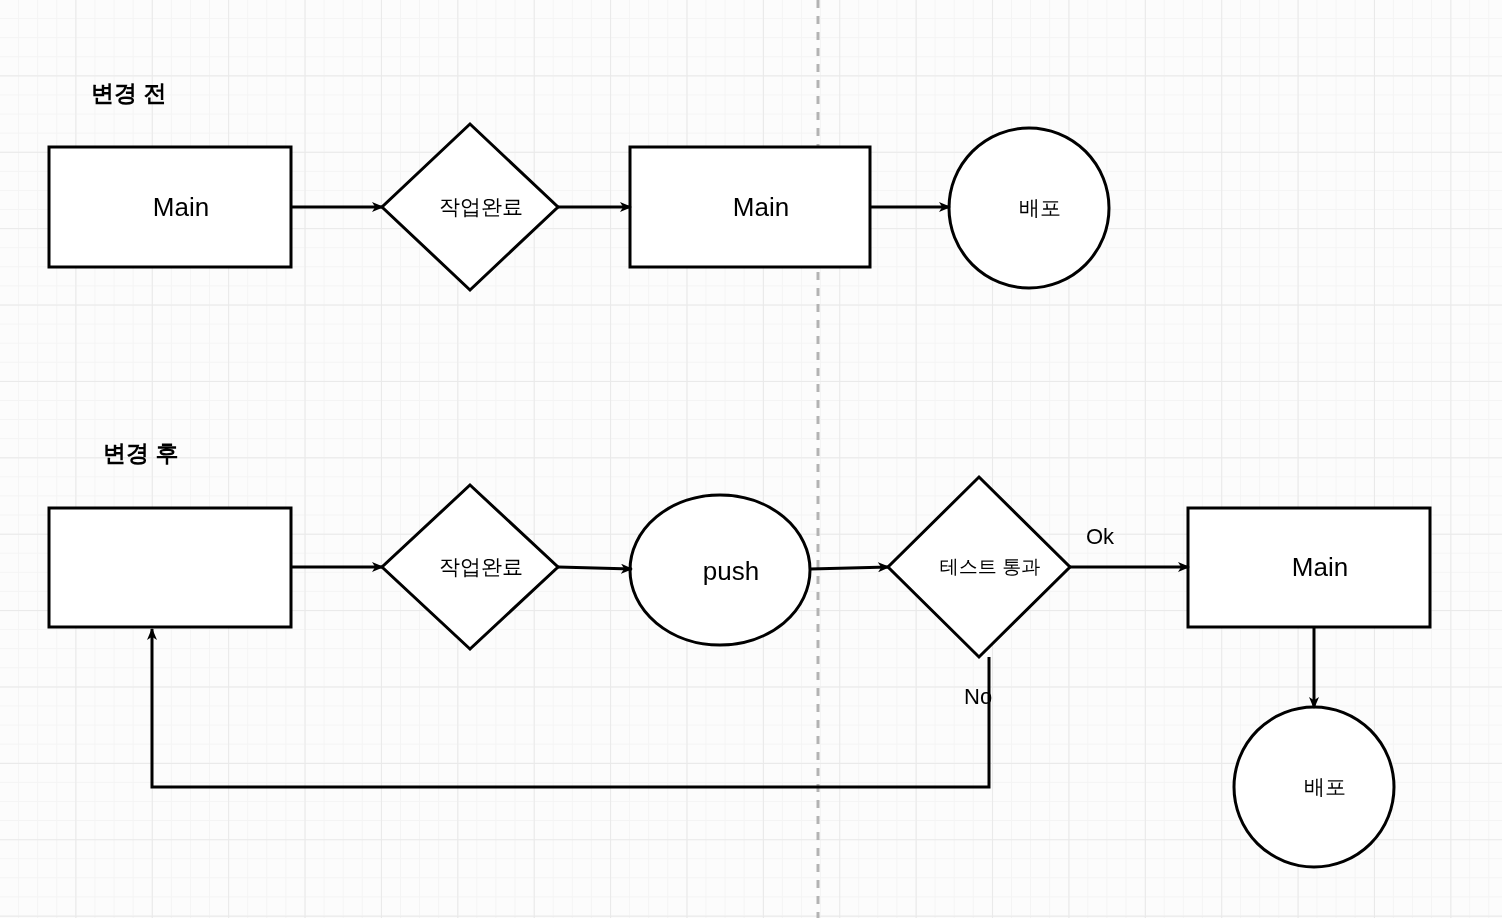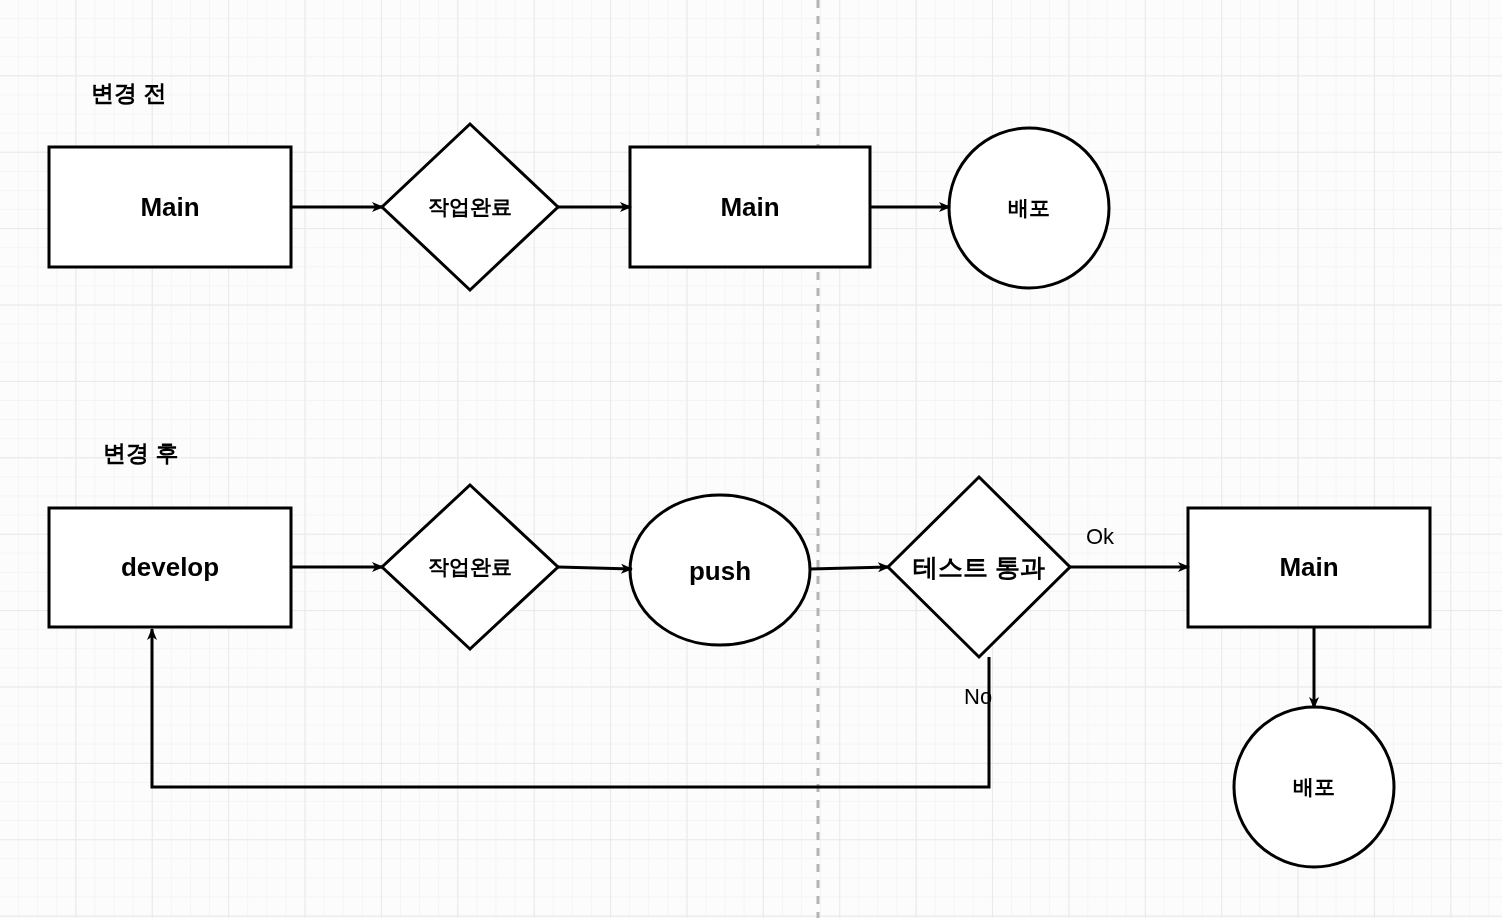--- a/index.html
+++ b/index.html
@@ -31,25 +31,26 @@
     left: 0;
     top: 0;
     width: 1502px;
     height: 918px;
   }
   .node-label {
     position: absolute;
     display: flex;
     align-items: center;
     justify-content: center;
-    font-weight: bold;
+    font-weight: normal;
     color: #000000;
     white-space: nowrap;
     pointer-events: none;
     text-align: center;
+    padding-left: 11px;
   }
   .section-title {
     position: absolute;
     font-weight: bold;
     color: #000000;
     font-size: 23px;
     white-space: nowrap;
     margin-left: 31px;
   }
   .edge-label {
@@ -59,21 +60,21 @@
     font-size: 22px;
     white-space: nowrap;
   }
   .lbl-box-main1   { left: 49px;   top: 147px; width: 242px; height: 120px; font-size: 26px; }
   .lbl-dia-done1   { left: 382px;  top: 167px; width: 176px; height: 80px;  font-size: 21px; }
   .lbl-box-main2   { left: 630px;  top: 147px; width: 240px; height: 120px; font-size: 26px; }
   .lbl-cir-deploy1 { left: 949px;  top: 168px; width: 160px; height: 80px;  font-size: 21px; }
   .lbl-box-develop { left: 49px;   top: 508px; width: 242px; height: 119px; font-size: 26px; }
   .lbl-dia-done2   { left: 382px;  top: 527px; width: 176px; height: 80px;  font-size: 21px; }
   .lbl-ell-push    { left: 630px;  top: 531px; width: 180px; height: 80px;  font-size: 26px; }
-  .lbl-dia-test    { left: 888px;  top: 527px; width: 182px; height: 80px;  font-size: 25px; }
+  .lbl-dia-test    { left: 888px;  top: 527px; width: 182px; height: 80px;  font-size: 19px; }
   .lbl-box-main3   { left: 1188px; top: 508px; width: 242px; height: 119px; font-size: 26px; }
   .lbl-cir-deploy2 { left: 1234px; top: 747px; width: 160px; height: 80px;  font-size: 21px; }
 </style>
 </head>
 <body>
 
 <div id="canvas">
 
   <svg id="vector-layer" viewBox="0 0 1502 918">
     <defs>
@@ -128,21 +129,20 @@
   <div class="section-title" style="left:72px; top:438px;">변경 후</div>
 
   <div class="node-label lbl-box-main1">Main</div>
 
   <div class="node-label lbl-dia-done1">작업완료</div>
 
   <div class="node-label lbl-box-main2">Main</div>
 
   <div class="node-label lbl-cir-deploy1">배포</div>
 
-  <div class="node-label lbl-box-develop">develop</div>
 
   <div class="node-label lbl-dia-done2">작업완료</div>
 
   <div class="node-label lbl-ell-push">push</div>
 
   <div class="node-label lbl-dia-test">테스트 통과</div>
 
   <div class="node-label lbl-box-main3">Main</div>
 
   <div class="node-label lbl-cir-deploy2">배포</div>

